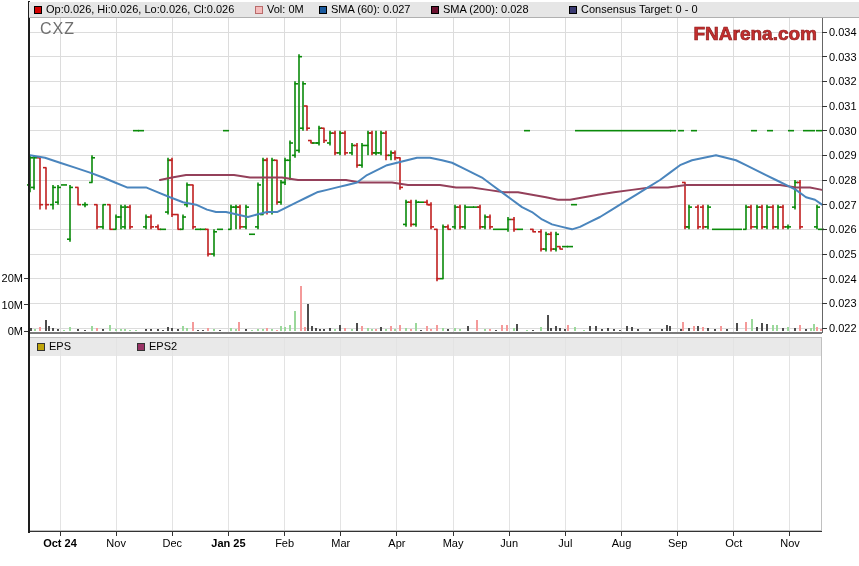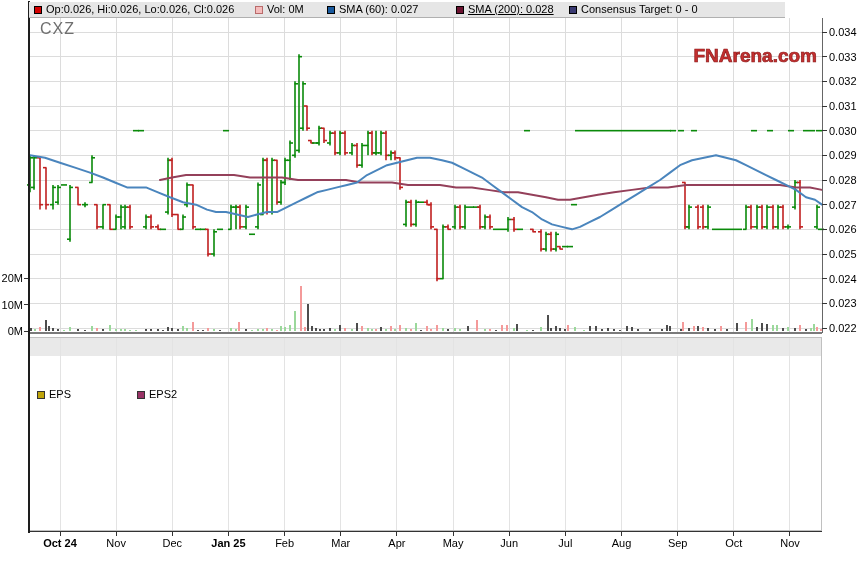--- a/index.html
+++ b/index.html
@@ -1,27 +1,27 @@
 <!DOCTYPE html>
 <html><head>
 <meta charset="utf-8">
 <style>
   html,body{margin:0;padding:0;background:#fff;}
   .shot{position:relative;width:859px;height:566px;background:#fff;overflow:hidden;
         font-family:"Liberation Sans","DejaVu Sans",sans-serif;}
   .left-border{position:absolute;left:28px;top:1px;width:2px;height:532px;background:#1e1e1e;}
-  .legend-bar{position:absolute;left:29px;top:2px;width:756px;height:15px;background:#e6e6e6;
+  .legend-bar{position:absolute;left:29px;top:2px;width:830px;height:15px;background:#e6e6e6;
               border-bottom:1px solid #b0b0b0;}
   .legend-item{position:absolute;top:1px;height:13px;display:flex;align-items:center;gap:4px;
                font-size:11px;line-height:13px;color:#000;white-space:nowrap;}
   .swatch{width:8px;height:8px;display:inline-block;box-sizing:border-box;}
   .ticker{position:absolute;left:40px;top:20px;font-size:16px;color:#6f6f6f;letter-spacing:1px;}
   .watermark{position:absolute;top:23px;right:42px;font-size:19px;font-weight:bold;
-             color:#c53030;margin-top:22px;-webkit-text-stroke:0.7px #8a1a1a;}
-  .eps-strip{position:absolute;left:29px;top:337px;width:793px;height:19px;margin-top:48px;}
+             color:#c53030;-webkit-text-stroke:0.7px #8a1a1a;}
+  .eps-strip{position:absolute;left:29px;top:337px;width:793px;height:19px;}
   svg{position:absolute;left:0;top:0;}
   text{font-size:11px;fill:#000;font-family:"Liberation Sans","DejaVu Sans",sans-serif;}
 </style>
 </head>
 <body>
 
 <div class="shot">
   <svg id="chart-svg" width="859" height="566" viewBox="0 0 859 566">
       <rect x="29" y="337" width="793" height="19" fill="#e9e9e9"></rect>
       <line x1="29" y1="32" x2="822" y2="32" stroke="#dcdcdc" stroke-width="1" shape-rendering="crispEdges"></line>
@@ -631,25 +631,25 @@
   <div class="left-border"></div>
   <div class="legend-bar" id="legend-bar">
       <div class="legend-item" style="left: 5px;">
         <span class="swatch" style="background: rgb(212, 0, 0); border: 1px solid rgb(0, 0, 0);"></span>
         <span>Op:0.026, Hi:0.026, Lo:0.026, Cl:0.026</span>
       </div>
       <div class="legend-item" style="left: 226px; justify-content: space-between;">
         <span class="swatch" style="background: rgb(245, 188, 188); border: 1px solid rgb(185, 107, 107);"></span>
         <span>Vol: 0M</span>
       </div>
-      <div class="legend-item" style="left: 298px;">
+      <div class="legend-item" style="left: 290px;">
         <span class="swatch" style="background: rgb(26, 90, 158); border: 1px solid rgb(0, 0, 0);"></span>
         <span>SMA (60): 0.027</span>
       </div>
-      <div class="legend-item" style="left: 427px; text-decoration: underline;">
+      <div class="legend-item" style="left: 402px;">
         <span class="swatch" style="background: rgb(107, 18, 48); border: 1px solid rgb(0, 0, 0);"></span>
         <span>SMA (200): 0.028</span>
       </div>
       <div class="legend-item" style="left: 540px; align-items: center;">
         <span class="swatch" style="background: rgb(58, 58, 114); border: 1px solid rgb(0, 0, 0);"></span>
         <span>Consensus Target: 0 - 0</span>
       </div>
     </div>
   <div class="ticker">CXZ</div>
   <div class="watermark">FNArena.com</div>

